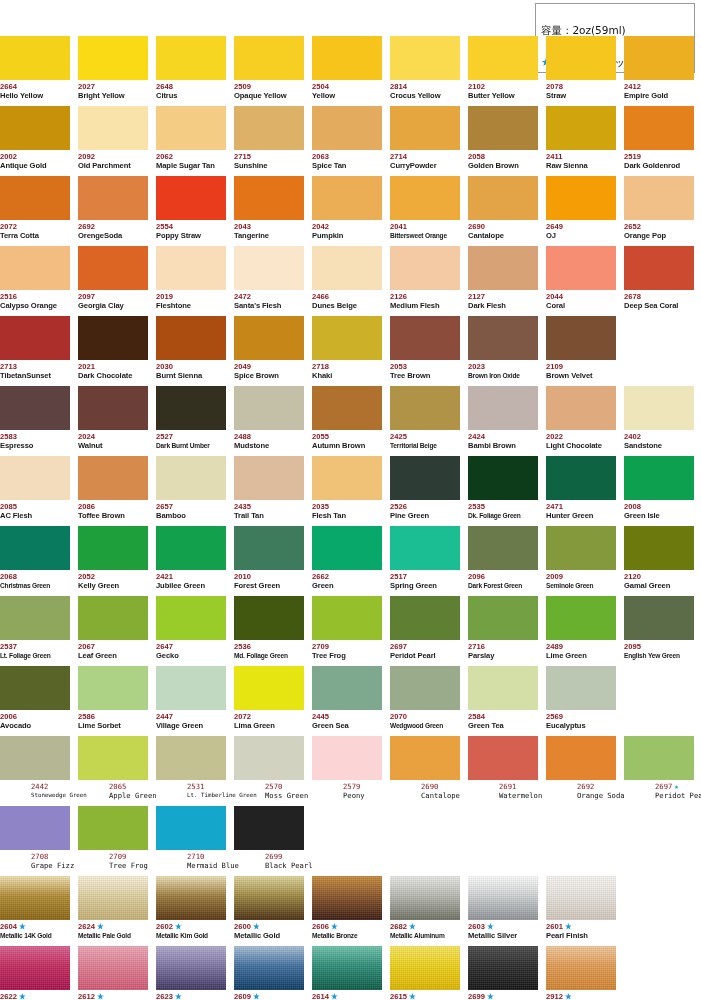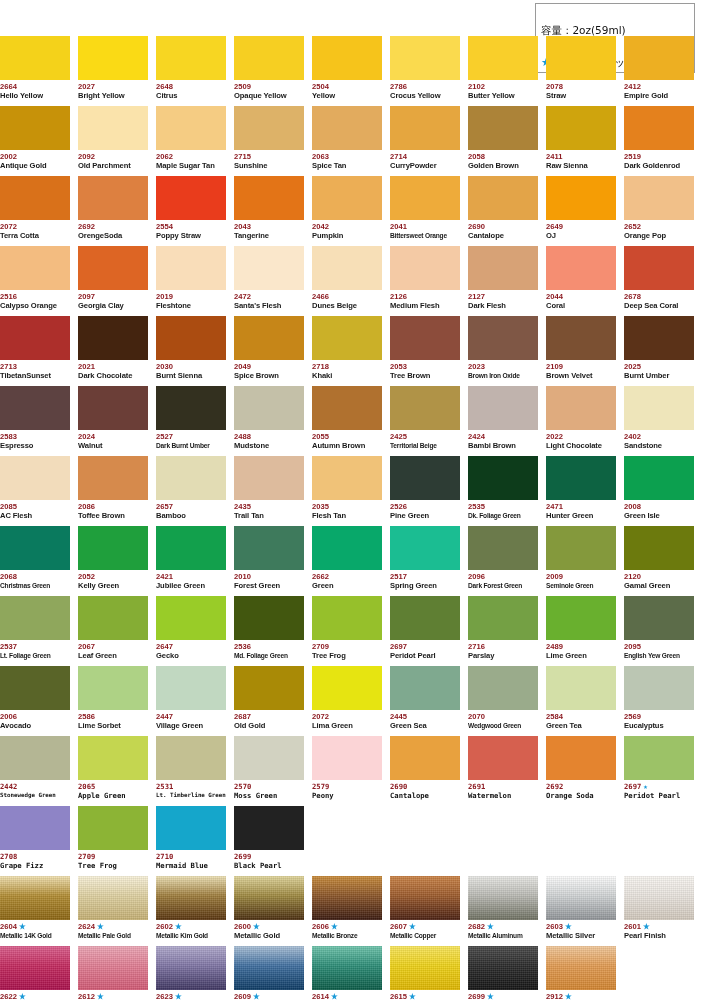--- a/index.html
+++ b/index.html
@@ -55,23 +55,24 @@
     line-height:9.5px;
     white-space:nowrap;
     letter-spacing:-0.1px;
   }
   .nm.sm{font-size:6.6px;letter-spacing:-0.2px;}
   .star-mk{color:#1a9ad8;font-size:7.5px;padding-left:2px;}
 
   
   .row.mono .code,.row.mono .nm{
     font-family:"DejaVu Sans Mono","Liberation Mono",monospace;
-    font-weight:bold;
+    font-weight:normal;
     font-size:7.2px;
     letter-spacing:0;
+    margin-left:31px;
   }
   .row.mono .nm{color:#111;}
   .row.mono .nm.sm{font-size:5.8px;}
 
   
   .chip.metal{position:relative;overflow:hidden;}
   .chip.metal::after{
     content:"";position:absolute;inset:0;
     background:
       repeating-linear-gradient(0deg,rgba(255,255,255,.10) 0 1px,rgba(0,0,0,.06) 1px 2px),
@@ -122,21 +123,21 @@
         <div class="cell">
           <div class="chip" style="background: rgb(246, 196, 27);"></div>
           <div class="meta">
             <span class="code">2504</span>
             <span class="nm">Yellow</span>
           </div>
         </div>
         <div class="cell">
           <div class="chip" style="background: rgb(250, 218, 78);"></div>
           <div class="meta">
-            <span class="code">2786</span>
+            <span class="code">2814</span>
             <span class="nm">Crocus Yellow</span>
           </div>
         </div>
         <div class="cell">
           <div class="chip" style="background: rgb(249, 207, 42);"></div>
           <div class="meta">
             <span class="code">2102</span>
             <span class="nm">Butter Yellow</span>
           </div>
         </div>
@@ -400,27 +401,20 @@
             <span class="nm sm">Brown Iron Oxide</span>
           </div>
         </div>
         <div class="cell">
           <div class="chip" style="background: rgb(123, 80, 50);"></div>
           <div class="meta">
             <span class="code">2109</span>
             <span class="nm">Brown Velvet</span>
           </div>
         </div>
-        <div class="cell">
-          <div class="chip" style="background: rgb(91, 50, 24);"></div>
-          <div class="meta">
-            <span class="code">2025</span>
-            <span class="nm">Burnt Umber</span>
-          </div>
-        </div>
       </div>
       <div class="row">
         <div class="cell">
           <div class="chip" style="background: rgb(93, 66, 65);"></div>
           <div class="meta">
             <span class="code">2583</span>
             <span class="nm">Espresso</span>
           </div>
         </div>
         <div class="cell">
@@ -691,27 +685,20 @@
           </div>
         </div>
         <div class="cell">
           <div class="chip" style="background: rgb(193, 216, 193);"></div>
           <div class="meta">
             <span class="code">2447</span>
             <span class="nm">Village Green</span>
           </div>
         </div>
         <div class="cell">
-          <div class="chip" style="background: rgb(169, 138, 6);"></div>
-          <div class="meta">
-            <span class="code">2687</span>
-            <span class="nm">Old Gold</span>
-          </div>
-        </div>
-        <div class="cell">
           <div class="chip" style="background: rgb(230, 228, 17);"></div>
           <div class="meta">
             <span class="code">2072</span>
             <span class="nm">Lima Green</span>
           </div>
         </div>
         <div class="cell">
           <div class="chip" style="background: rgb(127, 169, 143);"></div>
           <div class="meta">
             <span class="code">2445</span>
@@ -877,27 +864,20 @@
           <div class="meta">
             <span class="code">2600<span class="star-mk">★</span></span>
             <span class="nm">Metallic Gold</span>
           </div>
         </div>
         <div class="cell">
           <div class="chip metal" style="background: linear-gradient(rgb(199, 138, 58) 0%, rgb(138, 85, 41) 45%, rgb(58, 26, 16) 100%);"></div>
           <div class="meta">
             <span class="code">2606<span class="star-mk">★</span></span>
             <span class="nm sm">Metallic Bronze</span>
-          </div>
-        </div>
-        <div class="cell">
-          <div class="chip metal" style="background: linear-gradient(rgb(201, 130, 70) 0%, rgb(155, 90, 44) 45%, rgb(74, 32, 18) 100%);"></div>
-          <div class="meta">
-            <span class="code">2607<span class="star-mk">★</span></span>
-            <span class="nm sm">Metallic Copper</span>
           </div>
         </div>
         <div class="cell">
           <div class="chip metal" style="background: linear-gradient(rgb(231, 231, 228) 0%, rgb(184, 184, 178) 45%, rgb(109, 111, 96) 100%);"></div>
           <div class="meta">
             <span class="code">2682<span class="star-mk">★</span></span>
             <span class="nm sm">Metallic Aluminum</span>
           </div>
         </div>
         <div class="cell">

